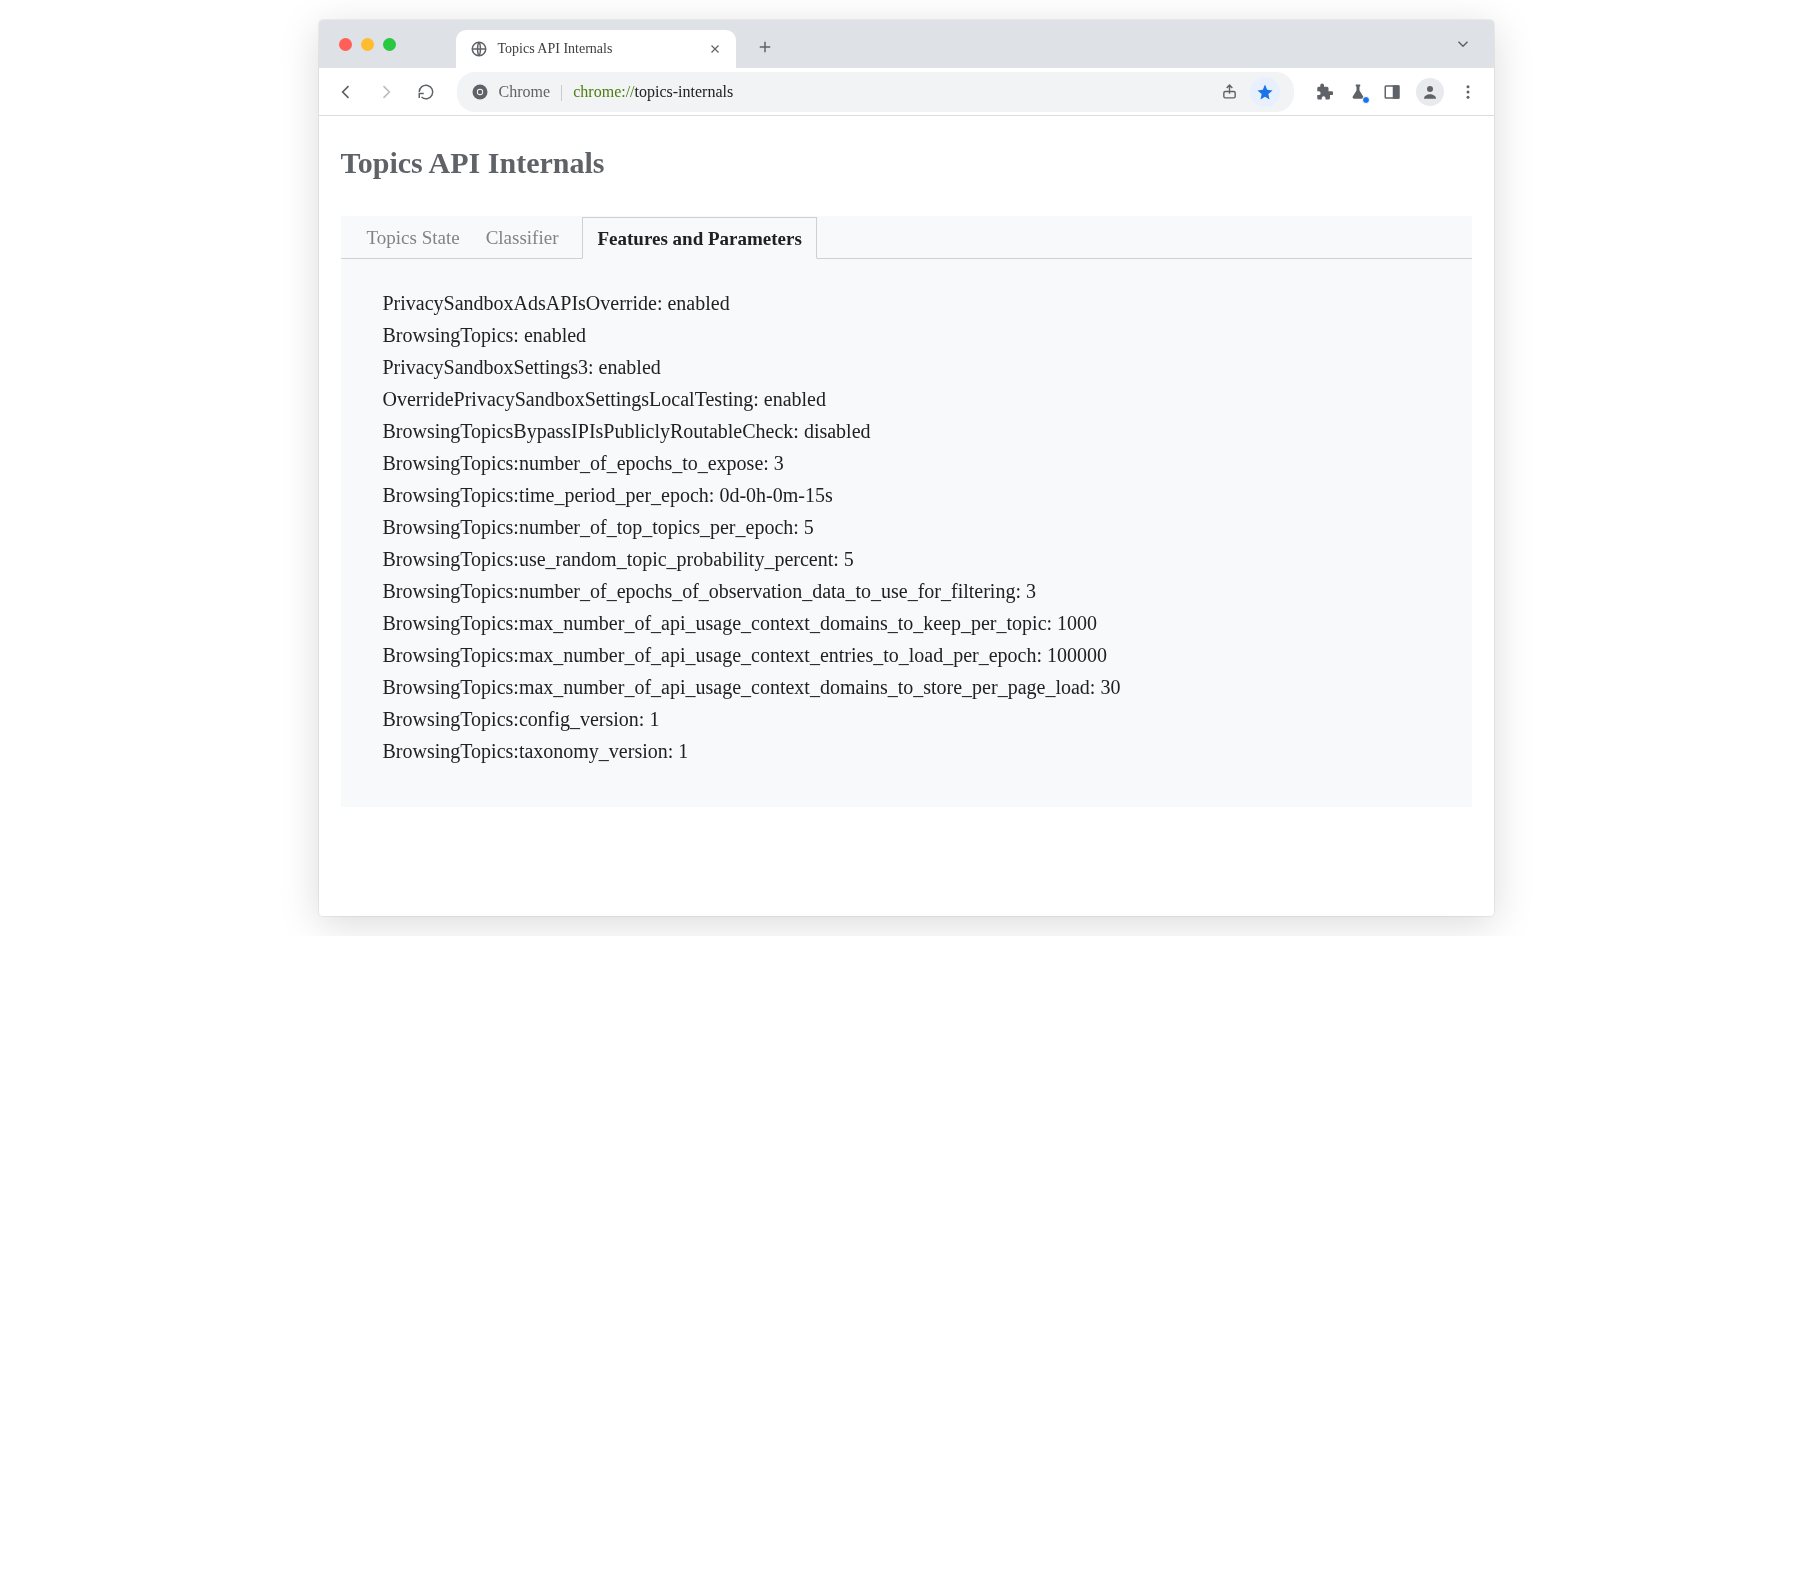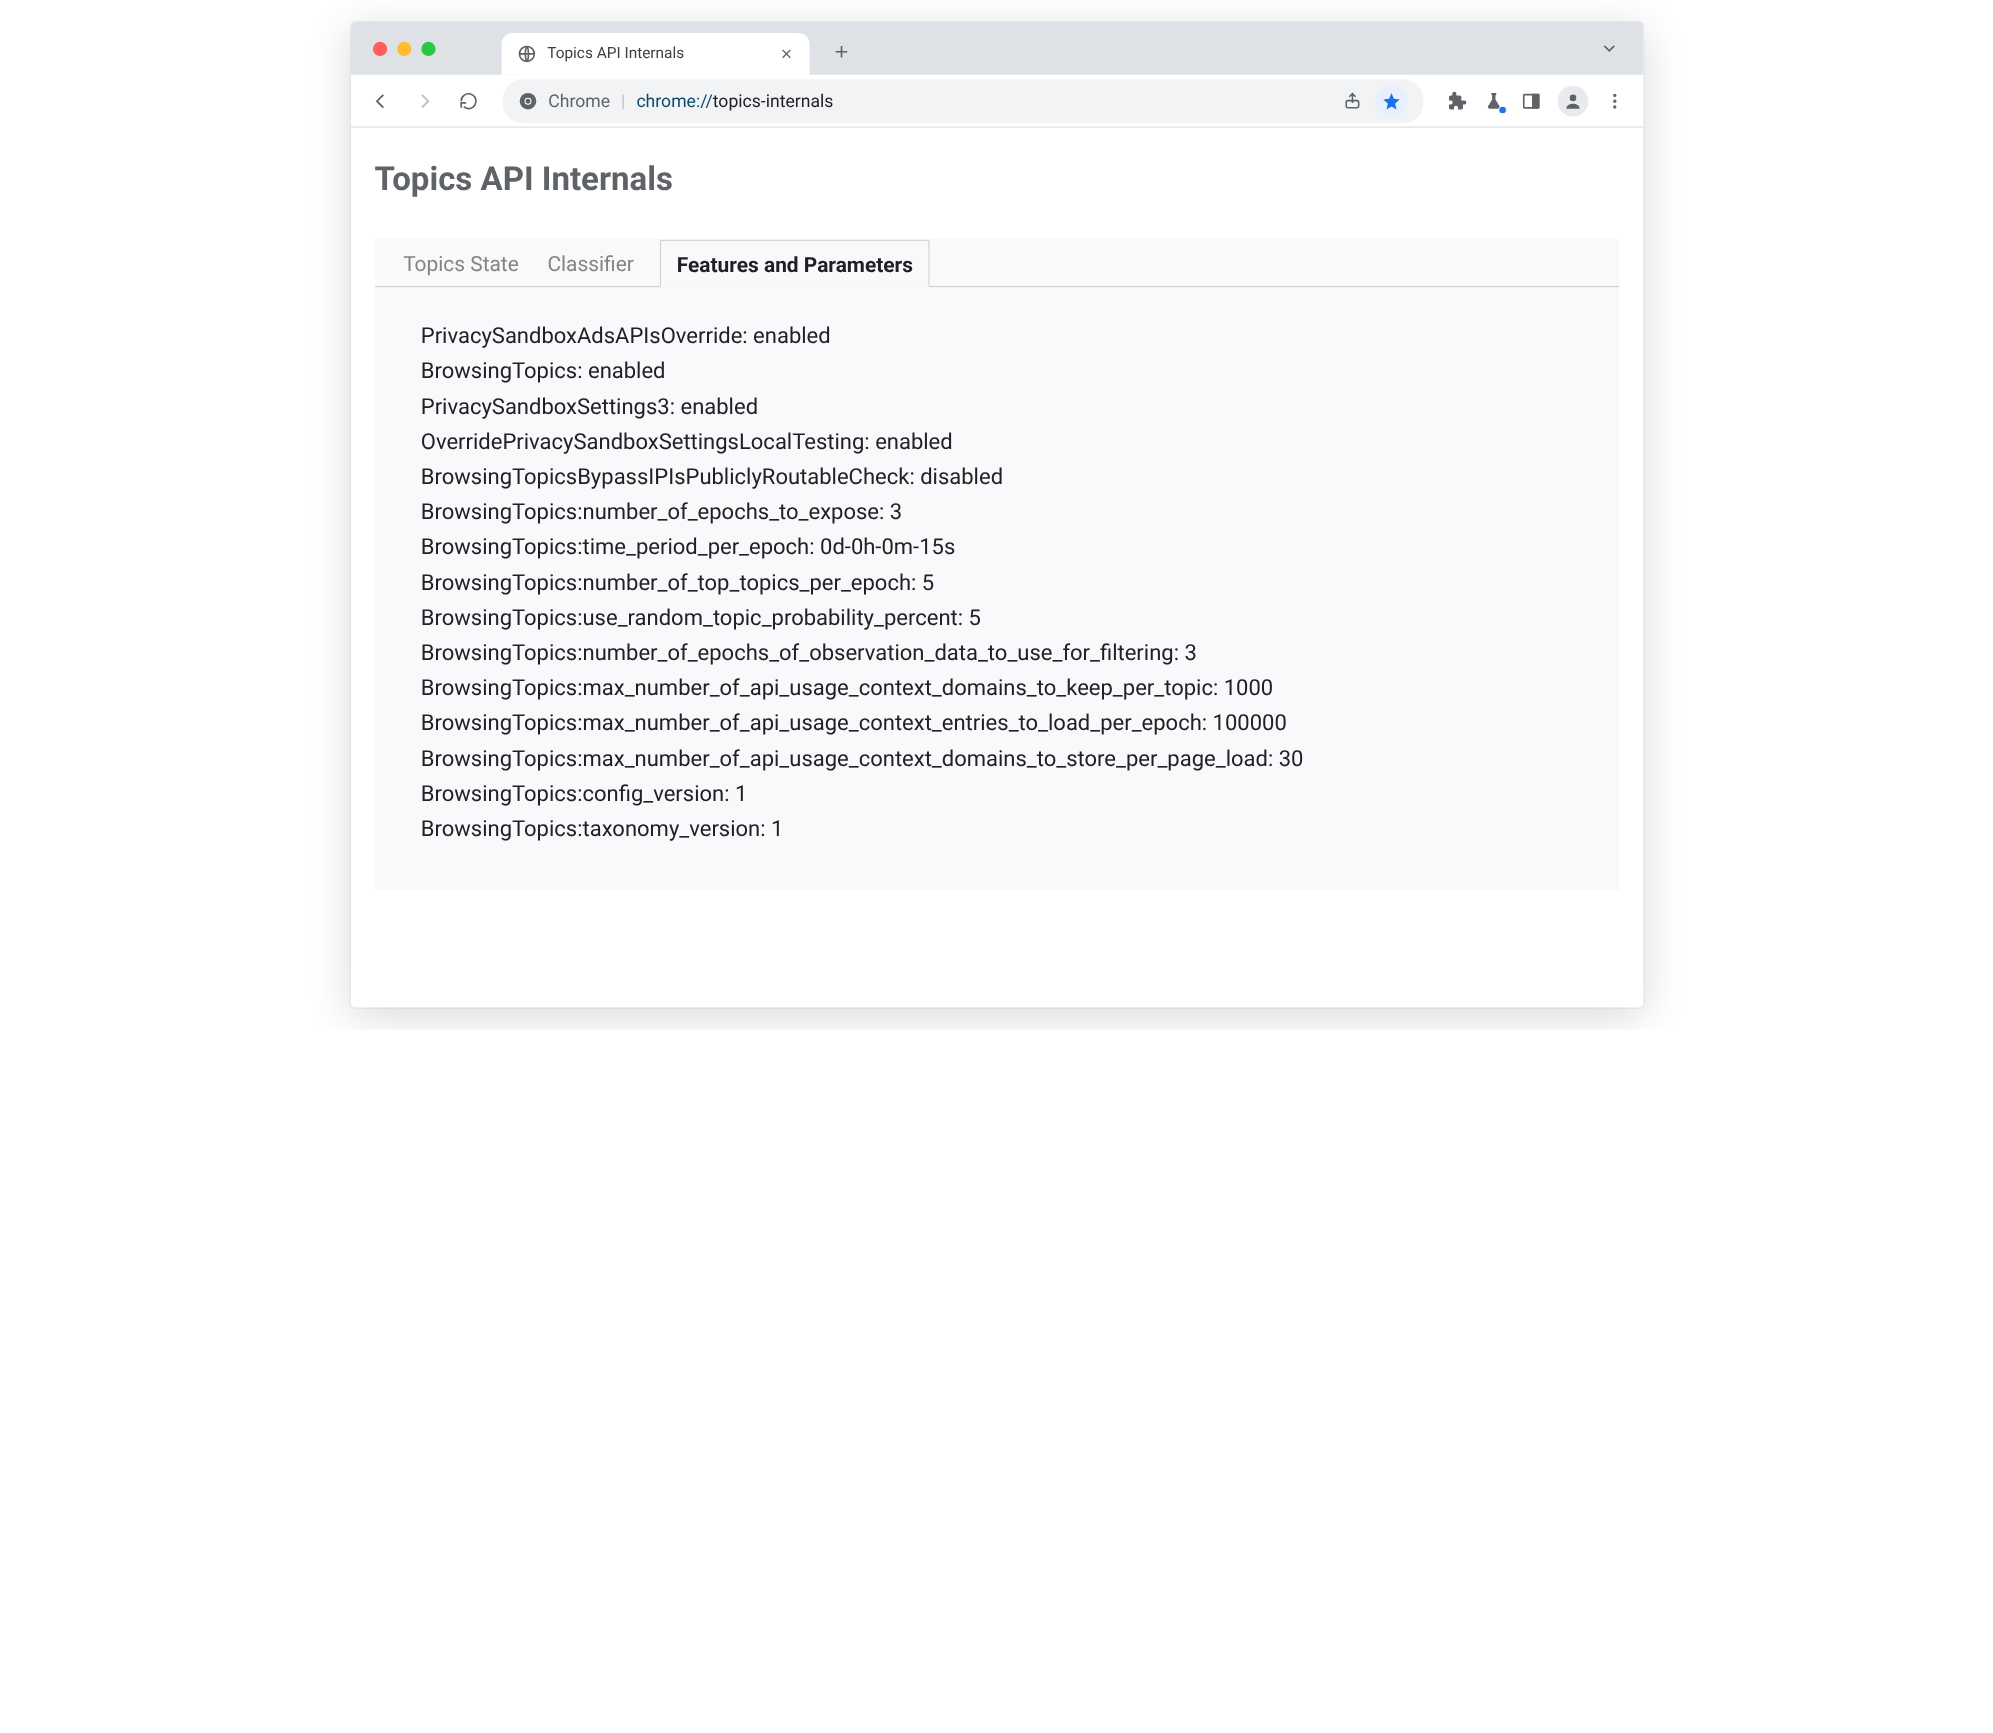--- a/index.html
+++ b/index.html
@@ -9,20 +9,21 @@
     display: flex;
     justify-content: center;
     padding: 20px;
   }
   .window {
     width: 1175px;
     background: #fff;
     border-radius: 4px;
     box-shadow: 0 8px 40px rgba(0,0,0,0.15), 0 0 0 1px rgba(0,0,0,0.05);
     overflow: hidden;
+    font-family: Liberation Serif, serif;
   }
   .tabstrip {
     background: #dee1e6;
     height: 48px;
     display: flex;
     align-items: center;
     padding: 0 12px;
     position: relative;
   }
   .traffic-lights { display:flex; gap:9px; margin-left:8px; margin-right:60px; align-items:center; }
@@ -45,21 +46,21 @@
   .nav-btn { width:34px; height:34px; display:flex; align-items:center; justify-content:center; color:#5f6368; border-radius:50%; cursor:pointer; }
   .nav-btn.disabled { color:#bdbdbd; }
   .omnibox {
     flex:1; height:40px; background:#f1f3f4; border-radius:18px;
     display:flex; align-items:center; padding:0 14px; gap:10px; margin:16px 8px;
     font-size:16px; color:#3c4043;
   }
   .omnibox .chrome-logo { width:18px; height:18px; }
   .omnibox .prefix { color:#5f6368; }
   .omnibox .sep { color:#c0c2c5; }
-  .omnibox .scheme { color:#0c4a6e; }
+  .omnibox .scheme { color:#4d7c0f; }
   .omnibox .path { color:#202124; }
   .omnibox .right { margin-left:auto; display:flex; align-items:center; gap:12px; }
   .star-bg { width:30px;height:30px;border-radius:50%;background:#e8f0fe;display:flex;align-items:center;justify-content:center; }
   .tool-icons { display:flex; align-items:center; gap:14px; margin-left:6px; margin-right:6px; }
   .tool-icons .ti { width:20px; height:20px; color:#5f6368; cursor:pointer; display:flex;align-items:center;justify-content:center; }
   .avatar { width:28px;height:28px;border-radius:50%;background:#e8eaed;display:flex;align-items:center;justify-content:center;color:#5f6368; }
   .content { padding:30px 22px 40px 22px; min-height:800px; }
   h1.page-title { font-size:30px; font-weight:700; color:#5f6368; margin-bottom:36px; }
   .panel { background:#f8f9fa; padding:0 0 40px 0; }
   .tabs-row { display:flex; border-bottom:1px solid #d0d0d0; padding:0 26px 0 26px; gap:26px; }

